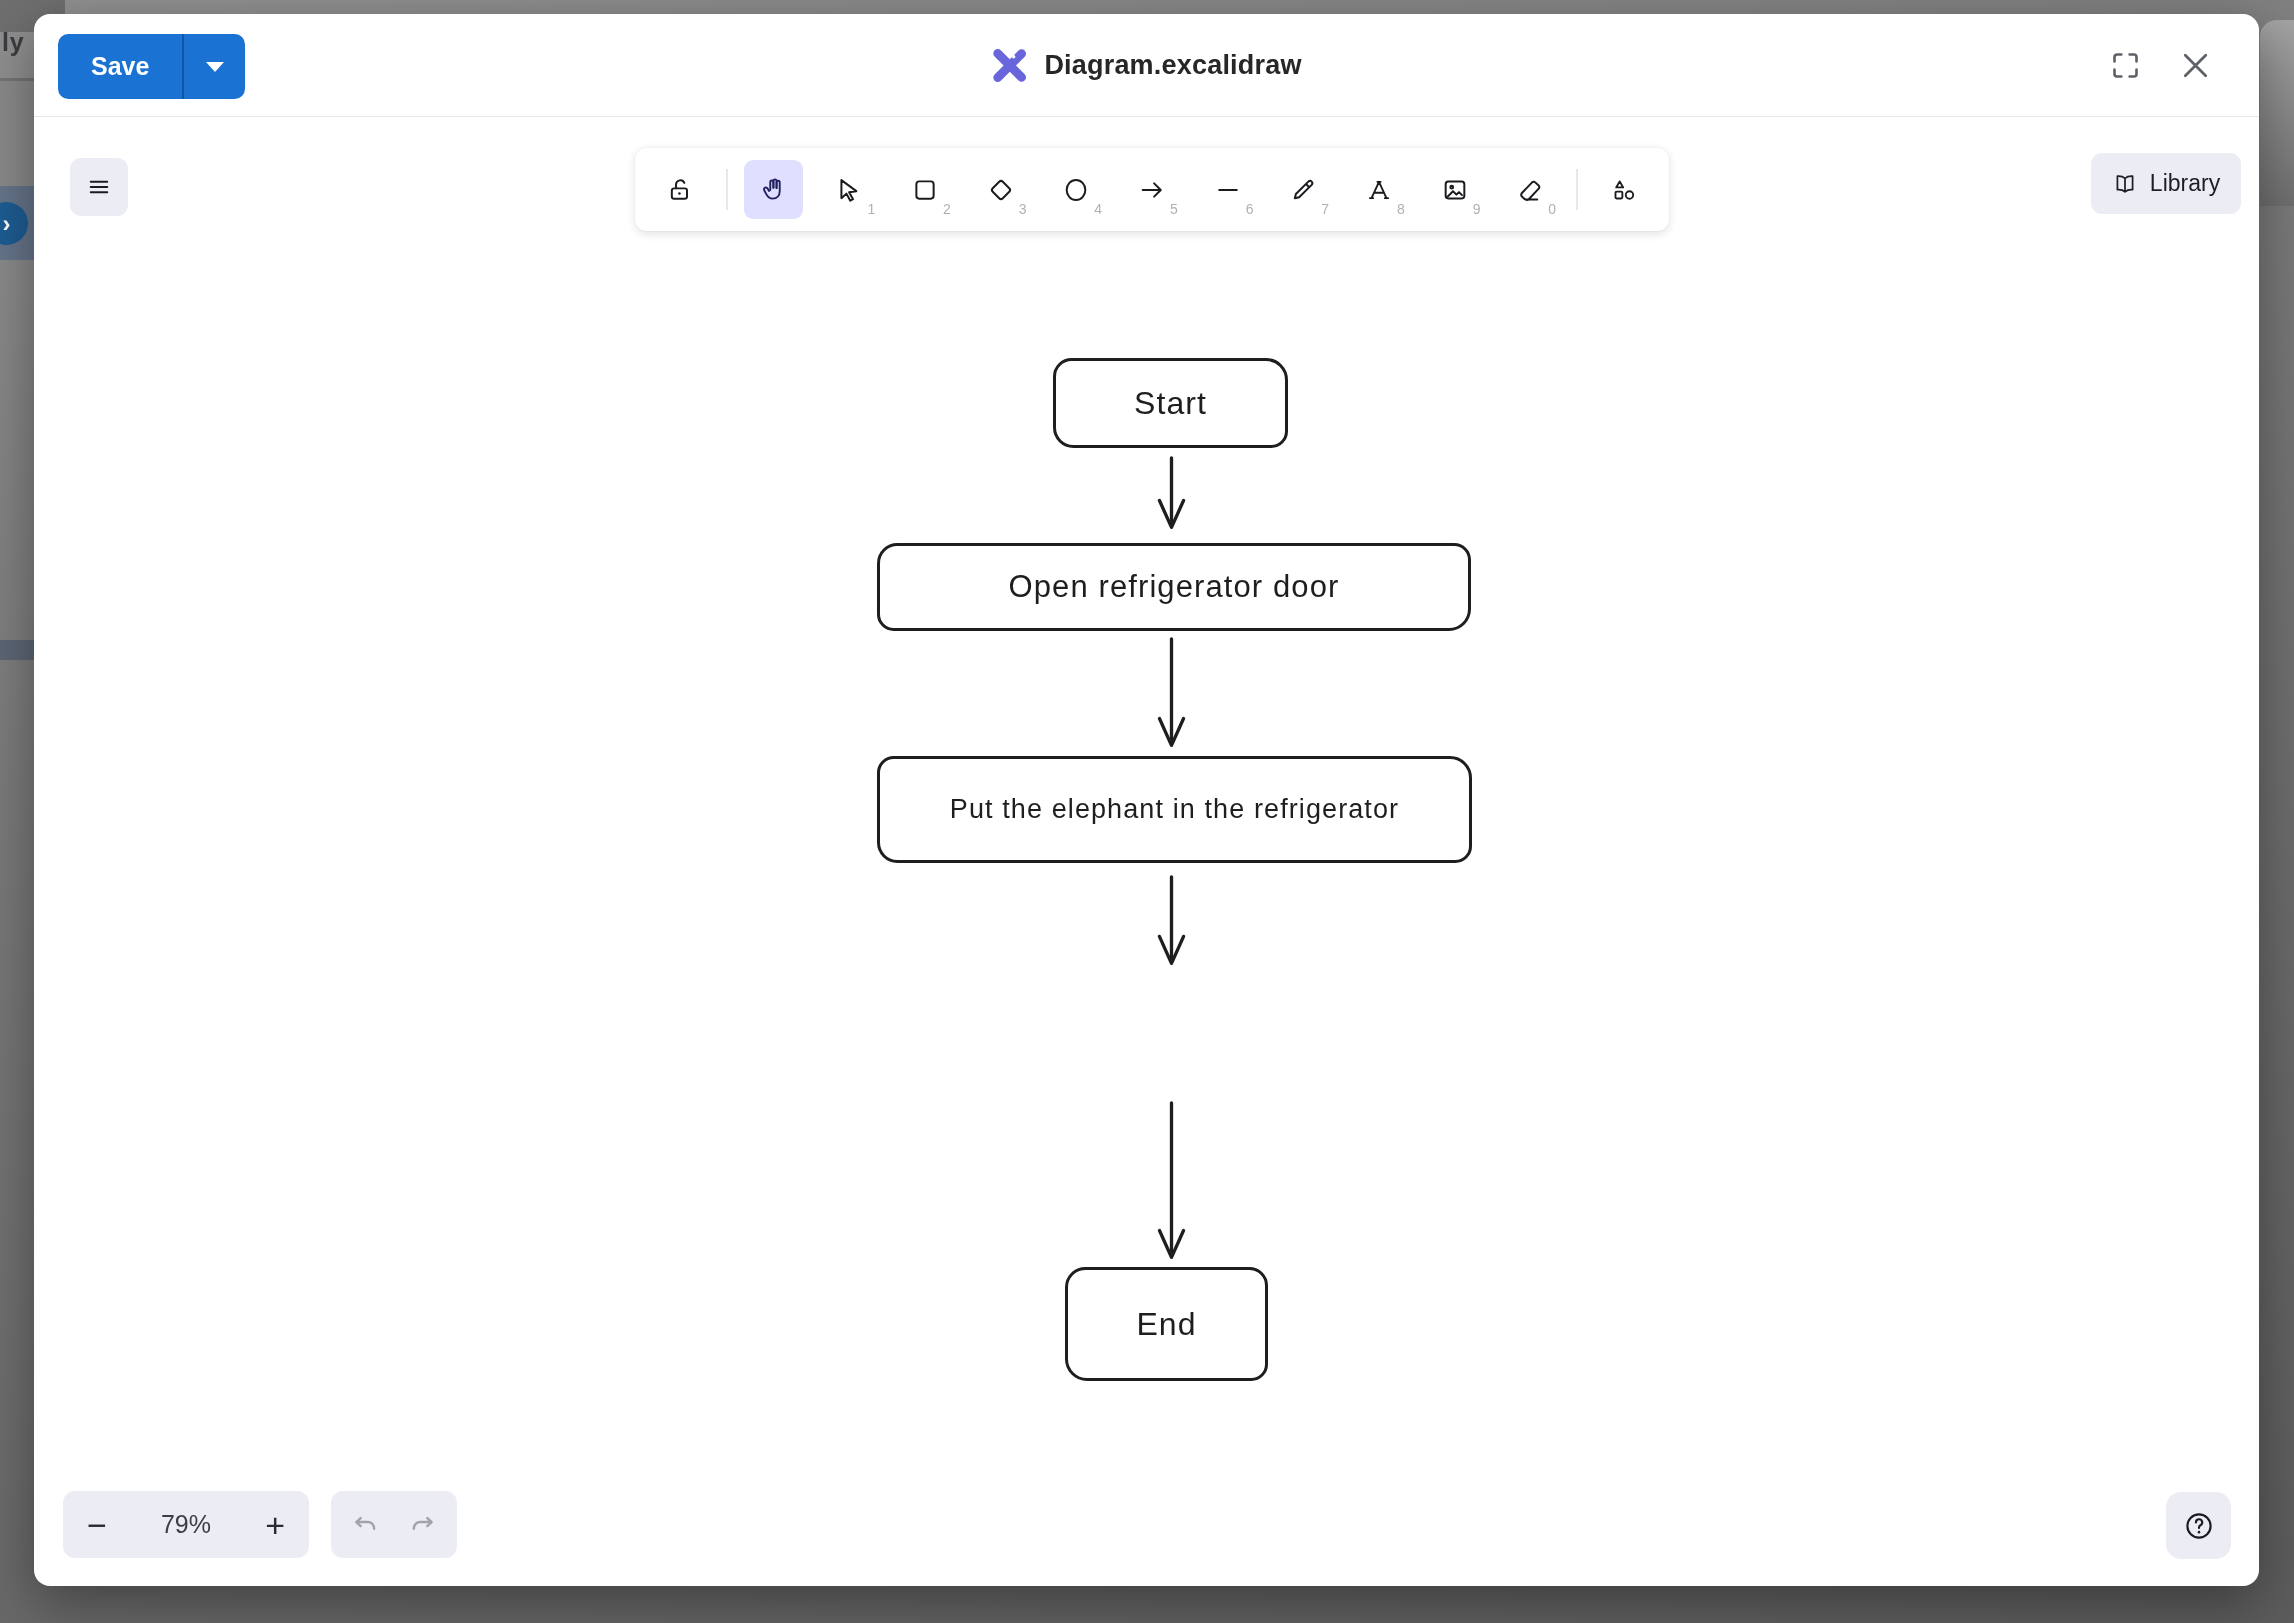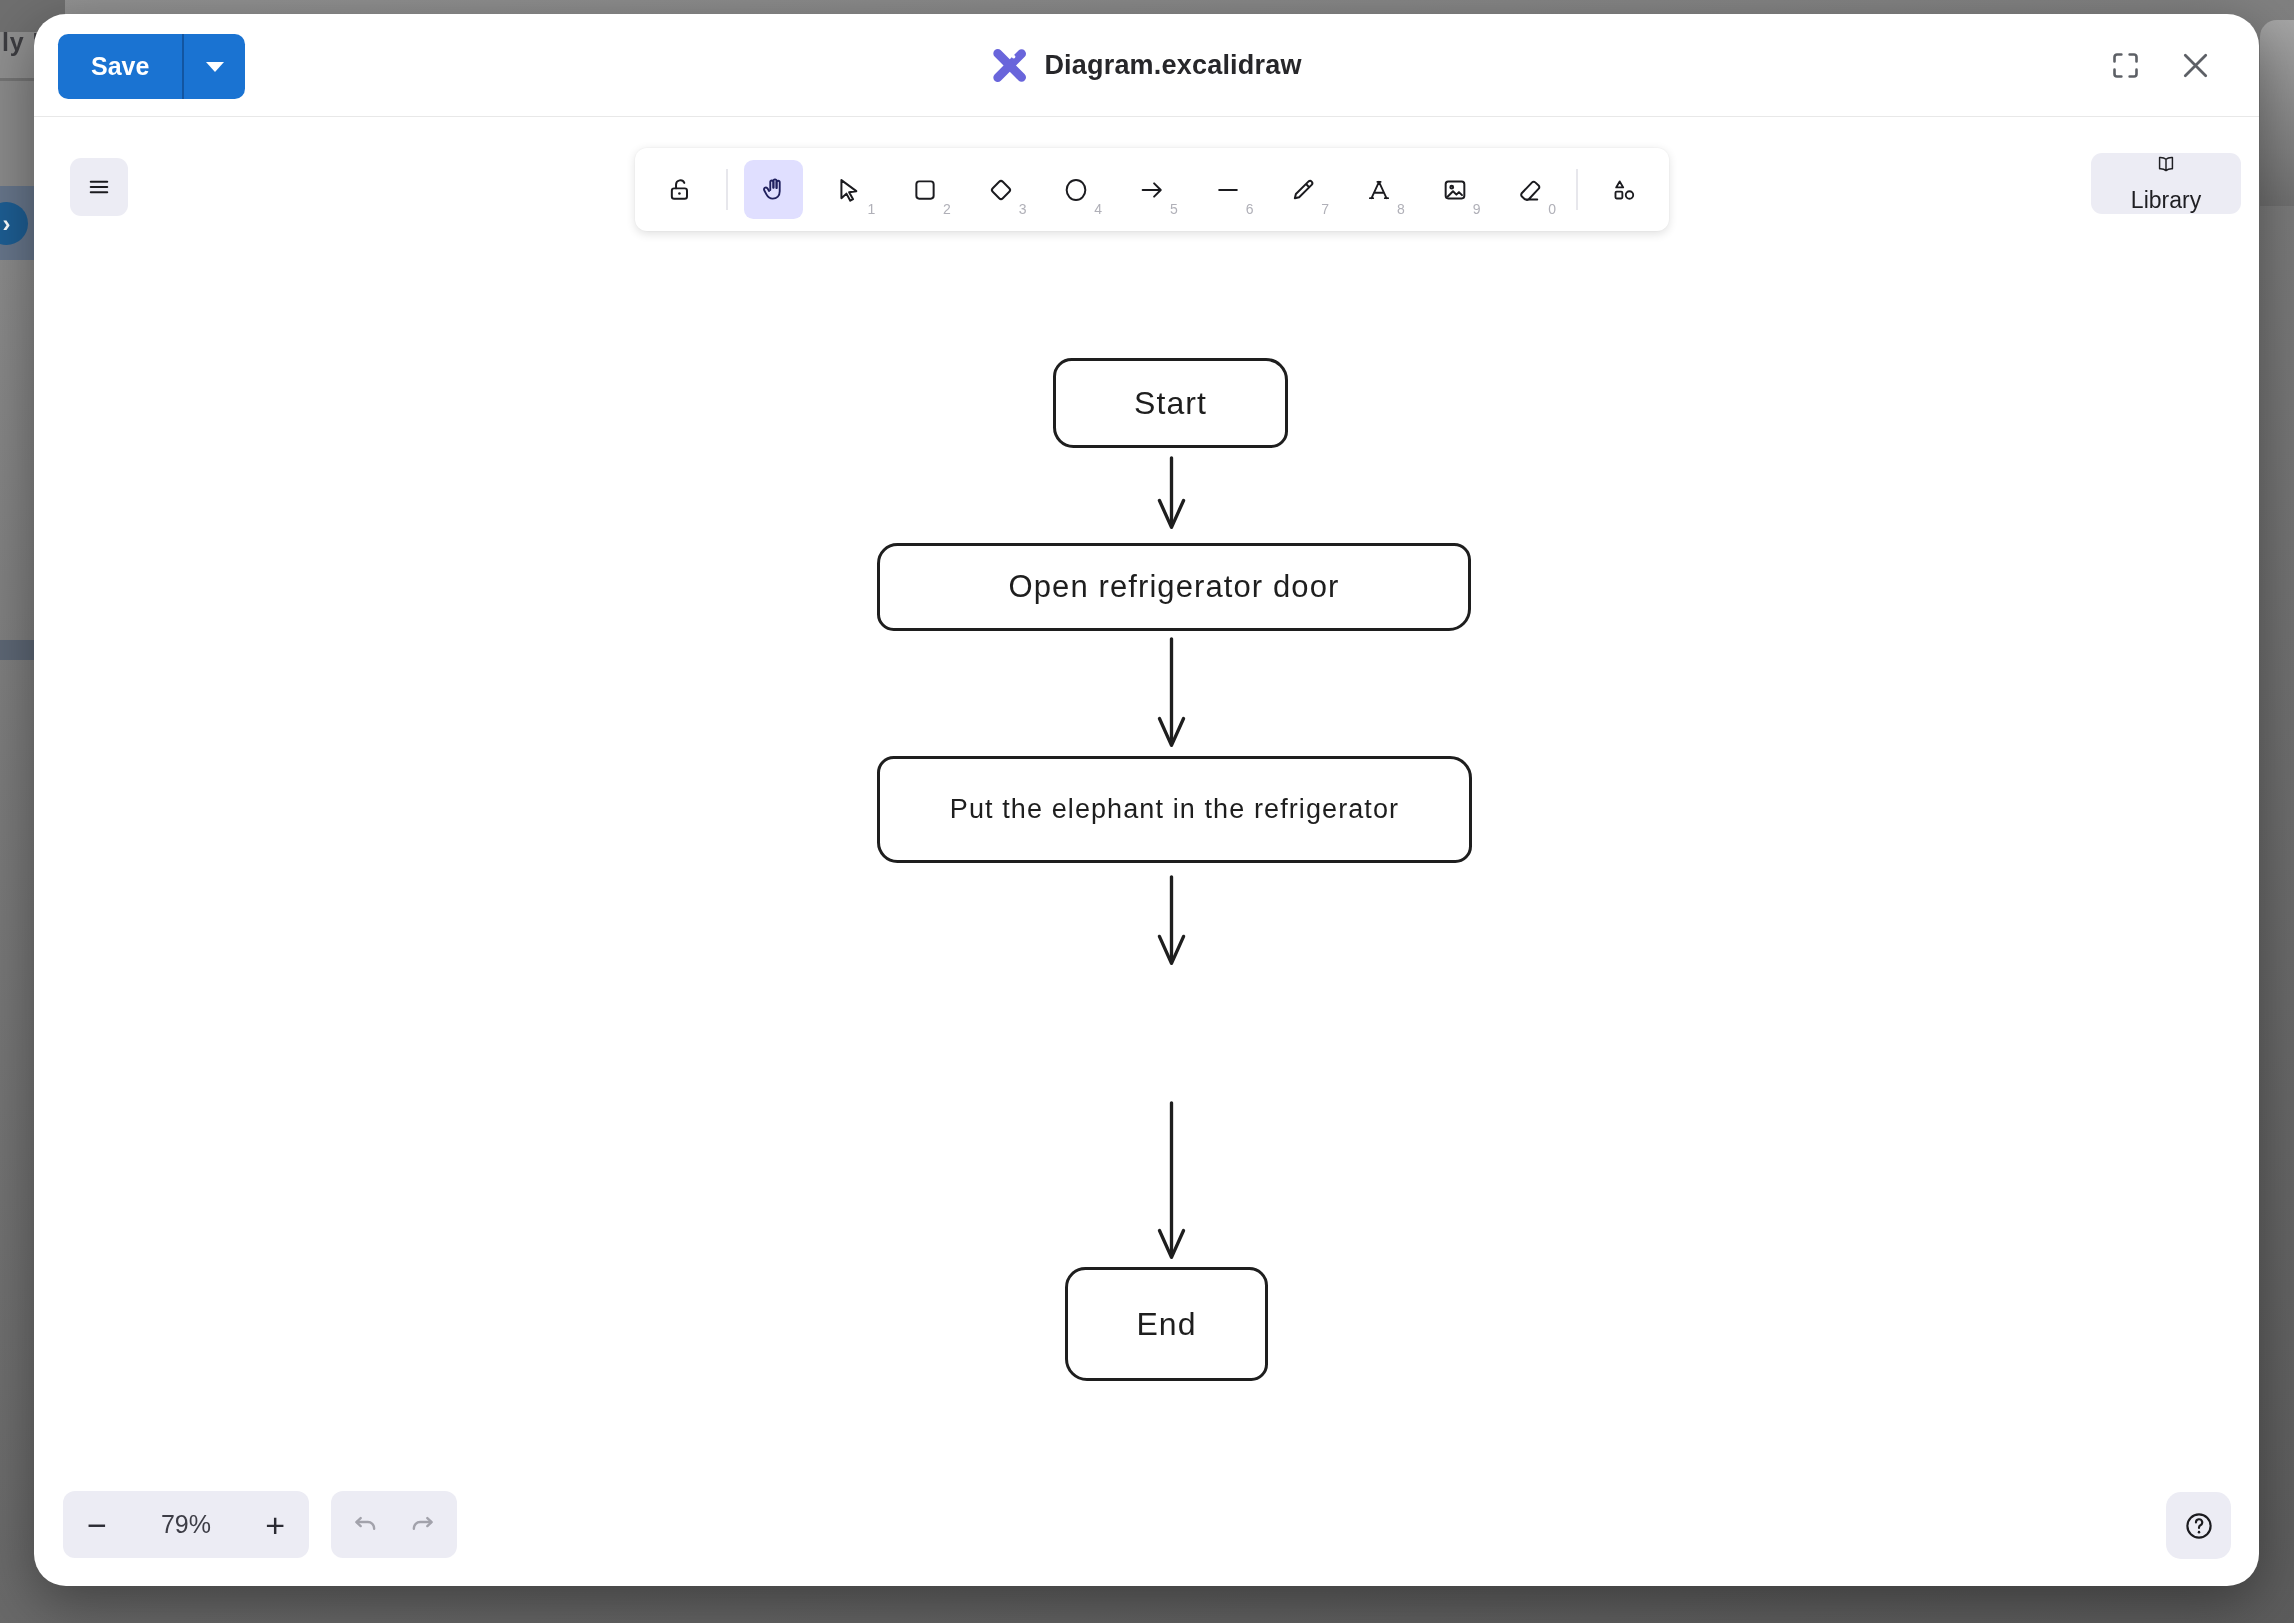--- a/index.html
+++ b/index.html
@@ -17,21 +17,21 @@
   .bg-mid{position:absolute;left:0;top:81px;width:65px;height:105px;background:#8a8a8a;}
   .bg-blueband{position:absolute;left:0;top:186px;width:65px;height:74px;background:#66758a;}
   .bg-bluecircle{position:absolute;left:-15px;top:202px;width:43px;height:43px;border-radius:50%;background:#1d5d92;color:#fff;
     display:flex;align-items:center;justify-content:center;font-size:24px;font-weight:700;}
   .bg-slateband{position:absolute;left:0;top:640px;width:65px;height:19.5px;background:#5d6775;}
   .bg-right-corner{position:absolute;right:0;top:20.4px;width:35px;height:186px;
     background:linear-gradient(#a4a4a4,#6f6f6f);border-top-left-radius:16.7px;}
   
   .modal{
     position:absolute;left:34px;top:14px;width:2225px;height:1572px;z-index:2;
-    background:#ffffff;border-radius:32px;box-shadow:0 16.7px 56px rgba(0,0,0,.38);
+    background:#ffffff;border-radius:16px;box-shadow:0 16.7px 56px rgba(0,0,0,.38);
   }
   .modal-header{
     position:absolute;left:0;top:0;width:100%;height:103px;box-sizing:border-box;
     border-bottom:1.9px solid #e8e8e8;display:flex;align-items:center;
   }
   .save-split{
     position:absolute;left:24px;top:20.4px;height:65px;display:flex;align-items:stretch;
     background:#1a73d2;border-radius:10.2px;overflow:hidden;color:#fff;cursor:pointer;
   }
   .save-main{display:flex;align-items:center;padding:0 33px;font-size:25px;font-weight:600;}
@@ -50,21 +50,21 @@
   }
   .tool{
     position:relative;width:59px;height:59px;border-radius:9.3px;display:flex;align-items:center;justify-content:center;
     color:#1b1b1f;cursor:pointer;flex:0 0 auto;
   }
   .tool.selected{background:#e0dfff;color:#20205e;}
   .tool svg{width:28px;height:28px;}
   .tool .shortcut{position:absolute;right:3.7px;bottom:1.9px;font-size:14px;color:#b0b0b8;}
   .tb-divider{width:1.9px;height:41px;background:#e7e7ec;flex:0 0 auto;}
   
-  .soft-btn{background:#ececf4;border-radius:11px;display:flex;align-items:center;justify-content:center;cursor:pointer;color:#1b1b1f;flex-direction:column;}
+  .soft-btn{background:#ececf4;border-radius:11px;display:flex;align-items:center;justify-content:center;cursor:pointer;color:#1b1b1f;}
   .hamburger-btn{position:absolute;left:36px;top:144px;width:58px;height:58px;z-index:3;}
   .library-btn{position:absolute;left:2057px;top:139px;width:150px;height:61px;gap:12px;font-size:23px;color:#1f1f23;z-index:3;}
   .zoom-pill{position:absolute;left:29px;top:1477px;width:246px;height:67px;background:#ececf4;border-radius:12px;
     display:flex;align-items:center;justify-content:space-between;padding:0 24px;box-sizing:border-box;z-index:3;}
   .zoom-out,.zoom-in{font-size:34px;font-weight:300;color:#2b2b33;cursor:pointer;line-height:1;}
   .zoom-level{font-size:25px;color:#3d3d46;cursor:pointer;}
   .history-pill{position:absolute;left:297px;top:1477px;width:126px;height:67px;background:#ececf4;border-radius:12px;
     display:flex;align-items:center;justify-content:space-evenly;z-index:3;}
   .hist-btn{width:41px;height:41px;display:flex;align-items:center;justify-content:center;color:#a2a2ab;cursor:pointer;}
   .help-btn{position:absolute;left:2132px;top:1478px;width:65px;height:67px;border-radius:15px;z-index:3;}

